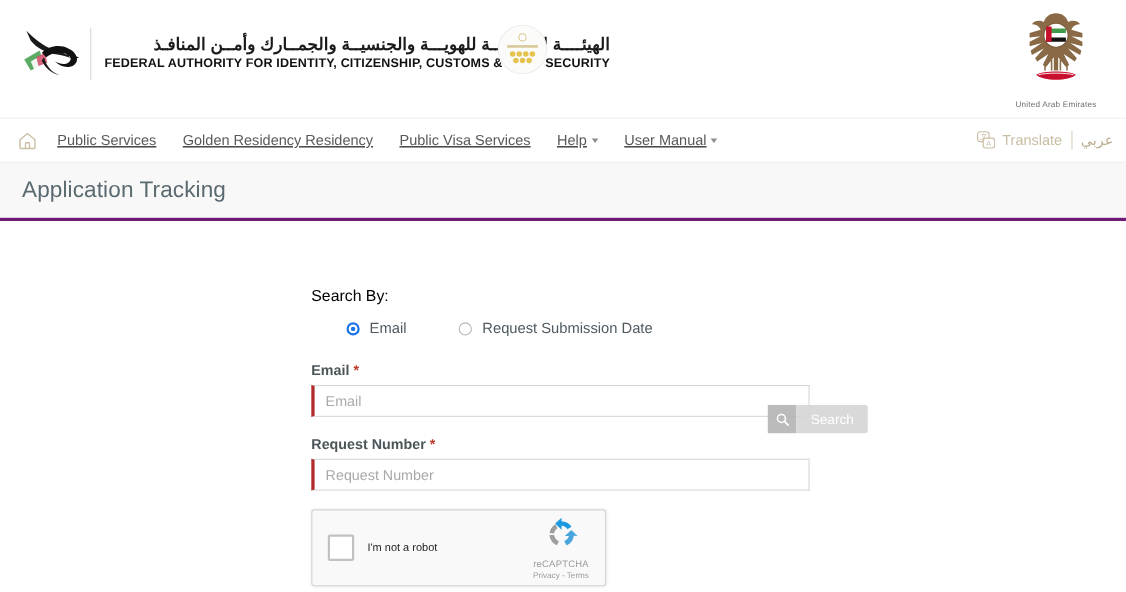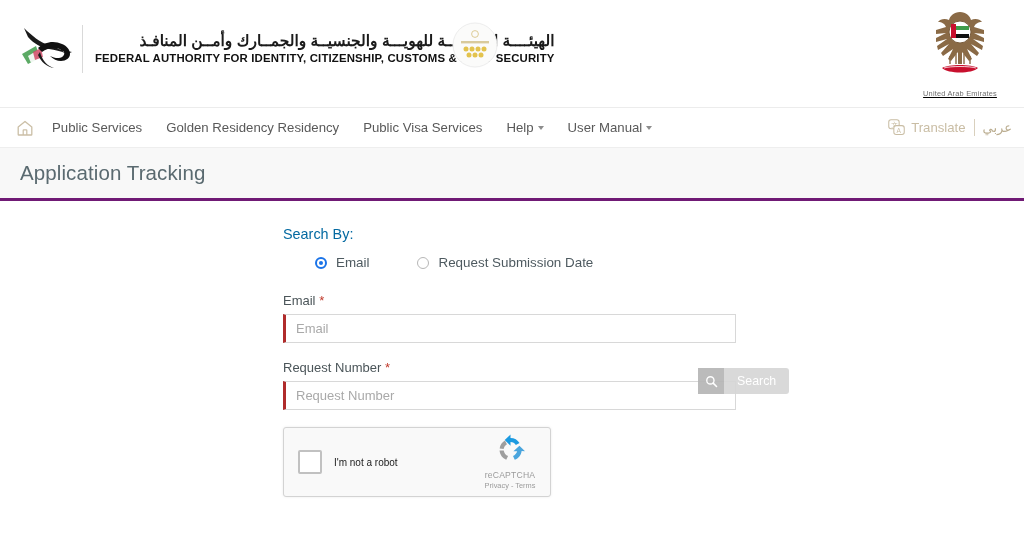--- a/index.html
+++ b/index.html
@@ -51,21 +51,20 @@
   .anniv-emblem {
     position: absolute;
     left: 452px; top: 22px;
     width: 46px; height: 46px;
   }
   .uae-emblem-wrap {
     position: absolute;
     right: 16px; top: 6px;
     width: 96px;
     text-align: center;
-    text-decoration: underline;
   }
   .uae-emblem { width: 72px; height: 78px; }
   .uae-caption {
     font-size: 7.4px;
     color: #6e6e6e;
     margin-top: 1px;
     letter-spacing: 0.2px;
     white-space: nowrap;
   }
 
@@ -78,21 +77,21 @@
     display: flex;
     align-items: center;
     padding: 0 14px;
   }
   .nav-home {
     width: 22px; height: 22px;
     margin-right: 16px;
     display: flex; align-items: center; justify-content: center;
     cursor: pointer;
   }
-  .nav-items { display: flex; align-items: flex-start; gap: 0; }
+  .nav-items { display: flex; align-items: flex-start; gap: 0; text-decoration: underline; }
   .nav-item {
     font-size: 13.2px;
     color: #595959;
     padding: 0 12px;
     white-space: nowrap;
     cursor: pointer;
     display: flex;
     align-items: center;
   }
   .nav-item:first-child { padding-left: 0; }
@@ -154,22 +153,23 @@
     background: #ffffff;
   }
   .form-wrap {
     position: absolute;
     left: 283px;
     top: 25px;
     width: 453px;
   }
   .search-by-label {
     font-size: 14.4px;
-    color: #0369a1;
+    color: #000000;
     margin-bottom: 13px;
+    margin-top: 36px;
   }
   .radio-row {
     display: flex;
     align-items: center;
     margin-left: 32px;
     margin-bottom: 23px;
   }
   .radio-opt {
     display: flex;
     align-items: center;
@@ -201,20 +201,21 @@
   .radio-text {
     font-size: 13.4px;
     color: #4e5a60;
     white-space: nowrap;
   }
   .field-group { margin-bottom: 17px; }
   .field-label {
     font-size: 13px;
     color: #4b5559;
     margin-bottom: 6px;
+    font-weight: bold;
   }
   .req-star { color: #c0392b; }
   .field-input {
     width: 453px;
     height: 29px;
     border: 1px solid #d8d8d8;
     border-left: 3px solid #b02b2b;
     background: #ffffff;
     font-size: 13px;
     color: #555555;

